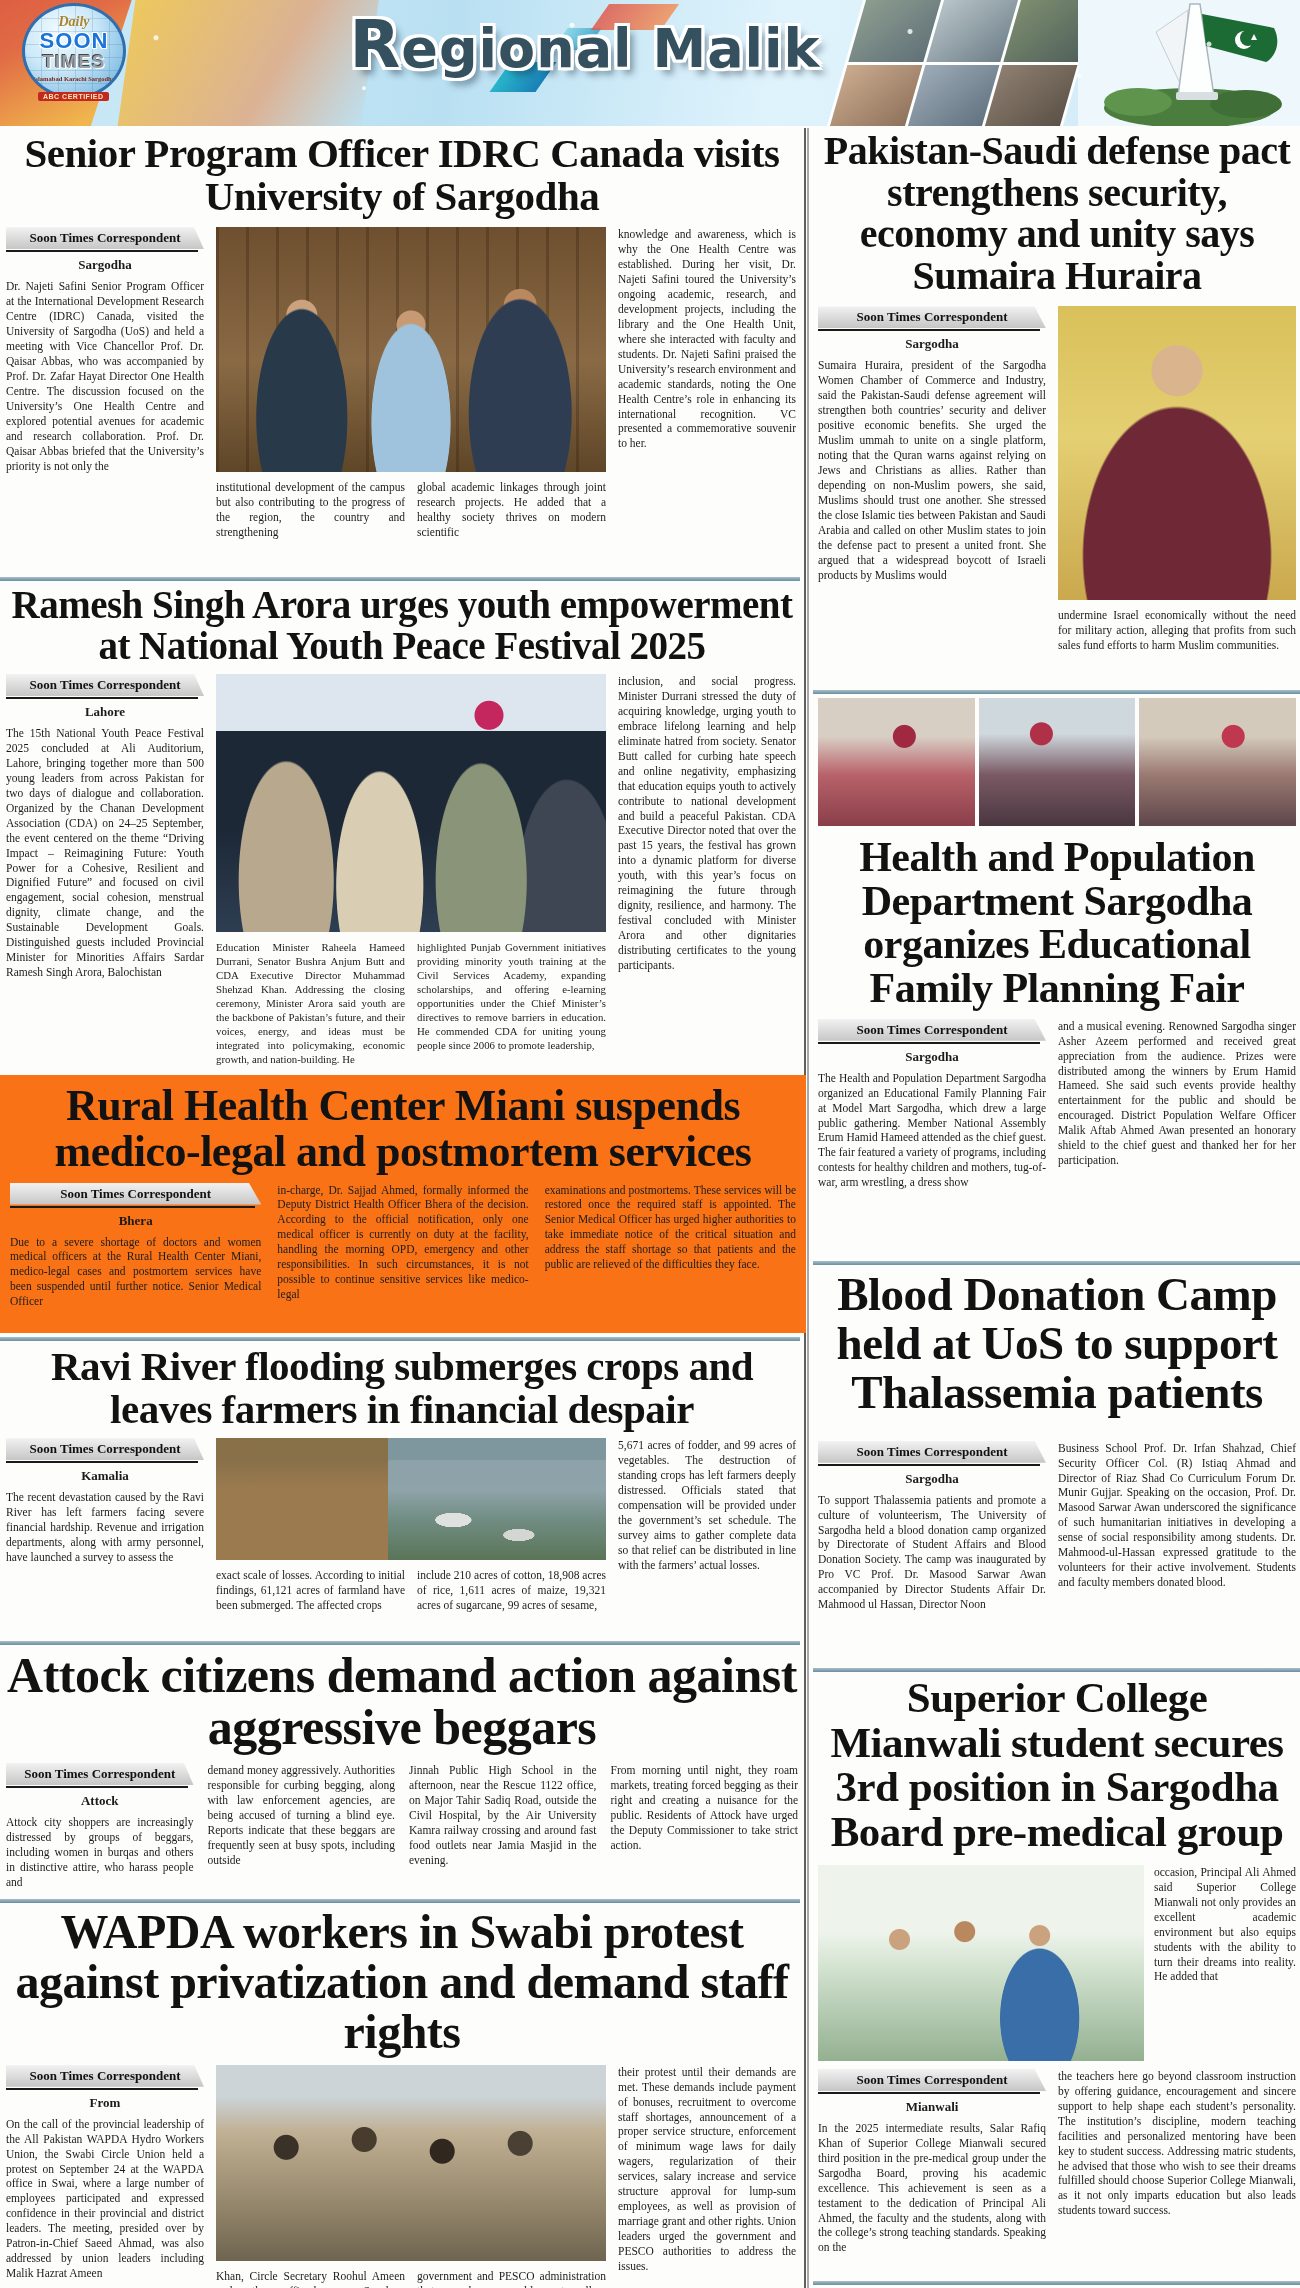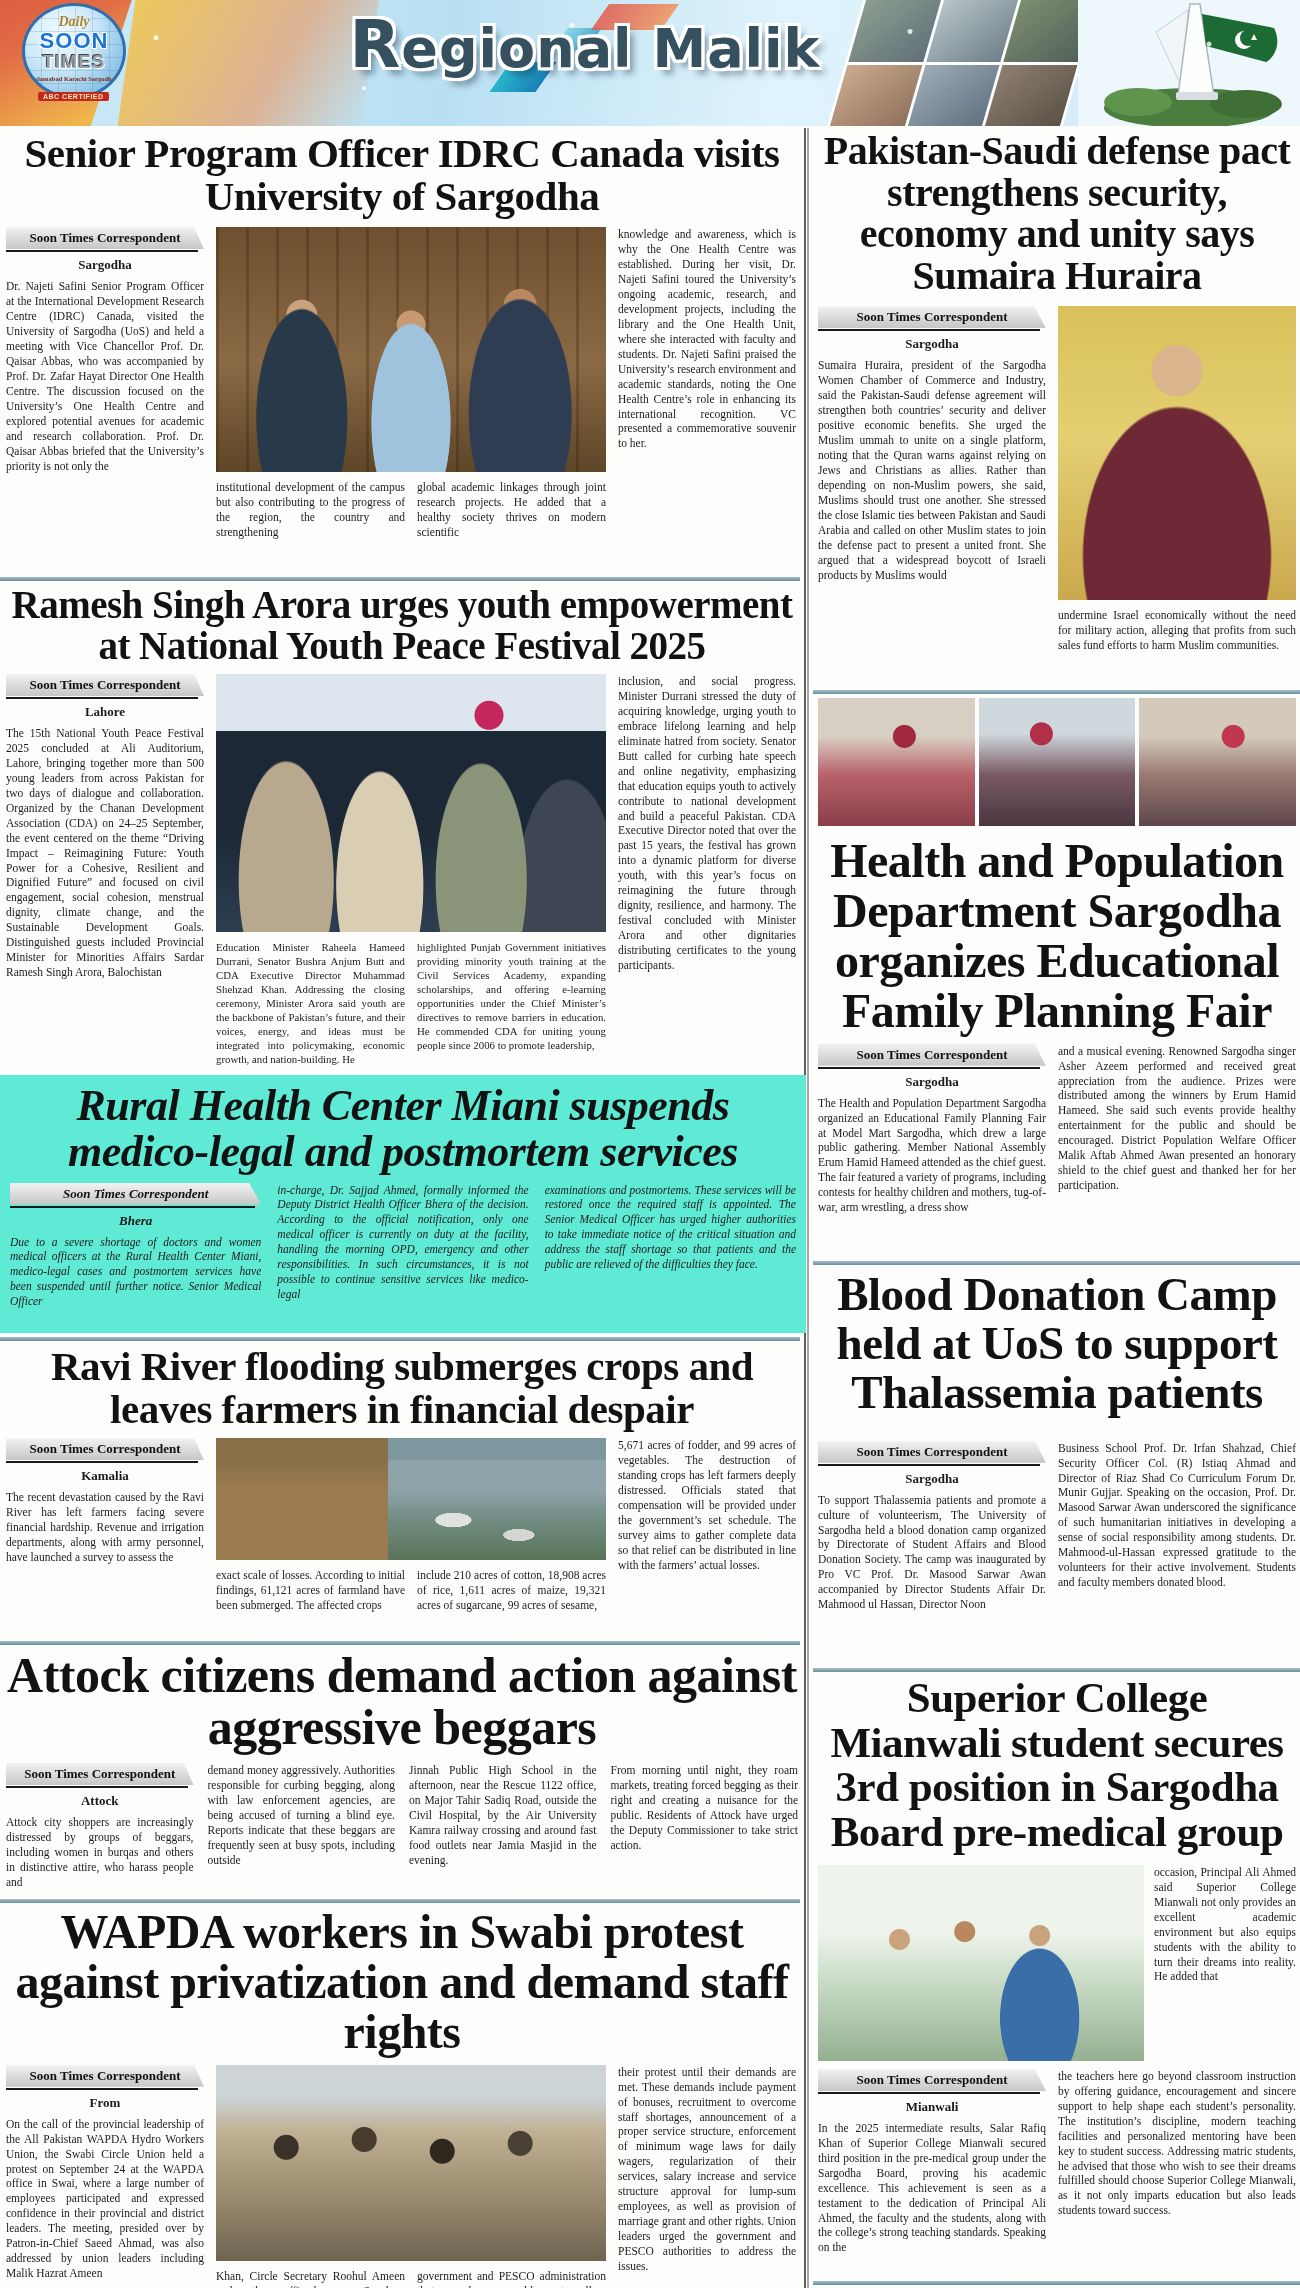--- a/index.html
+++ b/index.html
@@ -129,21 +129,21 @@
        radial-gradient(circle 13px at 58% 44%,#30281e 0 12px,transparent 13px),
        radial-gradient(circle 13px at 78% 40%,#4a4034 0 12px,transparent 13px),
        linear-gradient(180deg,#ccd4d8 0 16%,#c0b094 34%,#96886c 70%,#6e6450 100%);}
   .ph-college{height:196px;
      background:radial-gradient(circle 11px at 25% 38%,#caa27e 0 10px,transparent 11px),
        radial-gradient(circle 11px at 45% 34%,#b9885e 0 10px,transparent 11px),
        radial-gradient(circle 11px at 68% 36%,#caa27e 0 10px,transparent 11px),
        radial-gradient(ellipse 40px 70px at 68% 78%,#3a6ea8 0 98%,transparent 100%),
        linear-gradient(180deg,#eef4ec 0 34%,#cfe0cc 55%,#93b090 100%);}
 
-  .bluebox{background:#5eead4;font-style:italic;}
+  .bluebox{background:#f97316;}
 </style>
 </head>
 <body>
 
 <div class="page">
 
   <div class="header">
     <div class="streak red"></div>
     <div class="streak gold"></div>
     <div class="streak teal1"></div>
@@ -262,21 +262,21 @@
       </div>
     </div>
   </div>
 
   <div class="article" style="left:818px;top:698px;width:478px;height:556px;">
     <div class="ph-strip">
       <div class="c1"></div>
         <div class="c2"></div>
         <div class="c3"></div>
     </div>
-    <h2 class="hl" style="font-size:48px;margin:10px 0 8px;">Health and Population Department Sargodha organizes Educational Family Planning Fair</h2>
+    <h2 class="hl" style="font-size:42px;margin:10px 0 8px;">Health and Population Department Sargodha organizes Educational Family Planning Fair</h2>
     <div class="row">
       <div class="col" style="width:228px;">
         <div>
           <div class="bybox">Soon Times Correspondent</div>
           <div class="byrule"></div>
           <div class="byloc">Sargodha</div>
         </div>
         <p class="body">The Health and Population Department Sargodha organized an Educational Family Planning Fair at Model Mart Sargodha, which drew a large public gathering. Member National Assembly Erum Hamid Hameed attended as the chief guest. The fair featured a variety of programs, including contests for healthy children and mothers, tug-of-war, arm wrestling, a dress show</p>
       </div>
       <div class="col" style="width:238px;">

